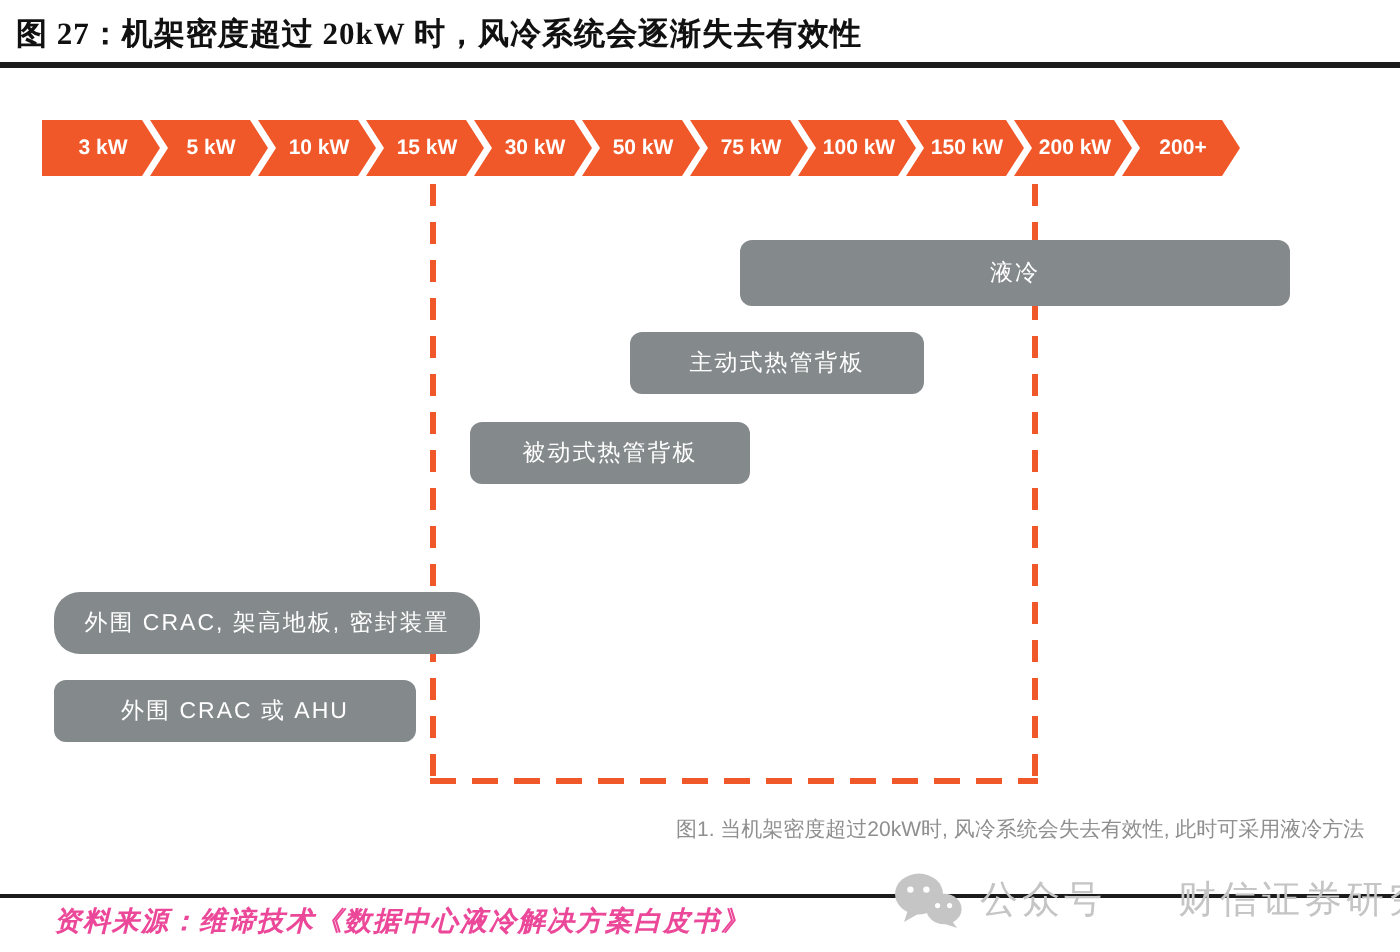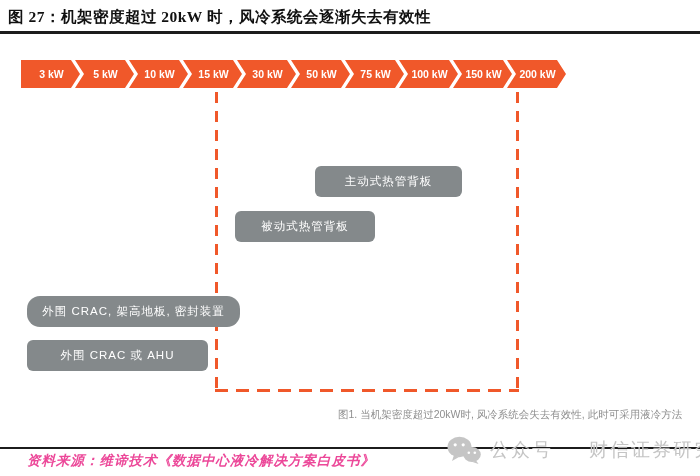--- a/index.html
+++ b/index.html
@@ -90,26 +90,32 @@
       </div>
     <div class="seg">
         <span>100 kW</span>
       </div>
     <div class="seg">
         <span>150 kW</span>
       </div>
     <div class="seg">
         <span>200 kW</span>
       </div>
+    <div class="seg">
+        <span>200+</span>
+      </div>
   </div>
 
   <div class="dash-v dash-left"></div>
   <div class="dash-v dash-right"></div>
   <div class="dash-h"></div>
 
+  <div class="bar" style="left:370px;top:120px;width:275px;height:33px;">
+      <span>液冷</span>
+    </div>
   <div class="bar" style="left:315px;top:166px;width:147px;">
       <span>主动式热管背板</span>
     </div>
   <div class="bar" style="left:235px;top:211px;width:140px;">
       <span>被动式热管背板</span>
     </div>
   <div class="bar" style="left:27px;top:296px;width:213px;border-radius:13px;">
       <span>外围 CRAC, 架高地板, 密封装置</span>
     </div>
   <div class="bar" style="left:27px;top:340px;width:181px;">

